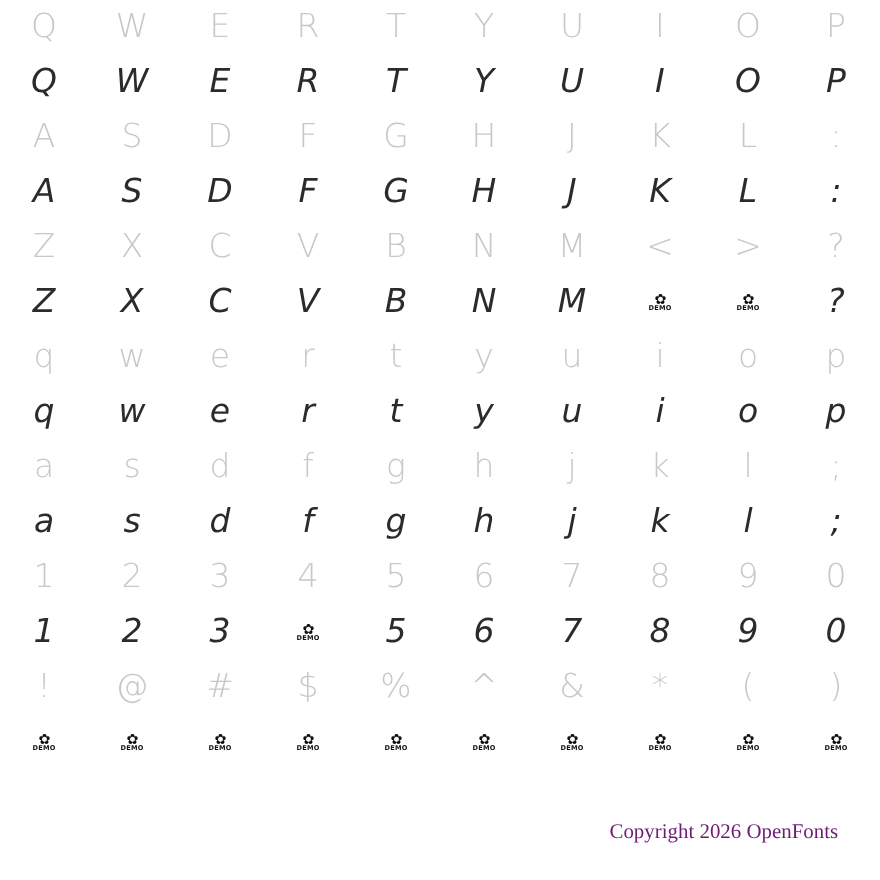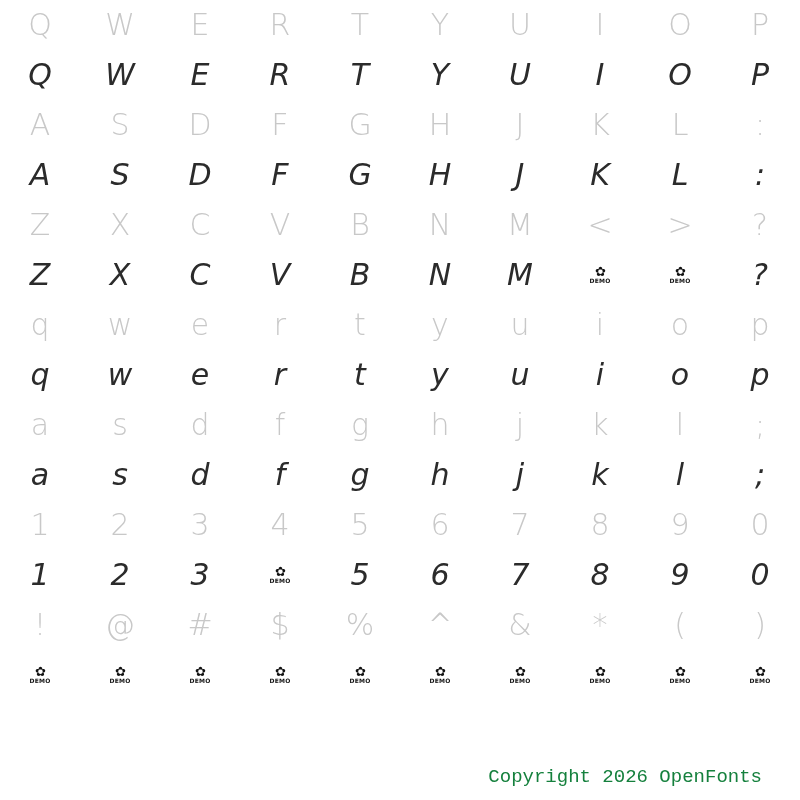--- a/index.html
+++ b/index.html
@@ -69,24 +69,24 @@
   .demo-mark .demo-text {
     font-size: 6px;
     font-weight: bold;
     letter-spacing: 0.2px;
     font-family: "DejaVu Sans", sans-serif;
     margin-top: 1px;
   }
   .copyright {
     position: absolute;
     right: 38px;
-    bottom: 12px;
-    color: #15803d;
+    bottom: 32px;
+    color: #701a75;
     font-size: 19px;
-    font-family: Liberation Mono, monospace;
+    font-family: Liberation Serif, serif;
     white-space: nowrap;
   }
 </style>
 </head>
 <body>
 
 <div id="sheet">
   <div class="grid" id="grid">
       <div class="cell">
         <span class="key">Q</span>

